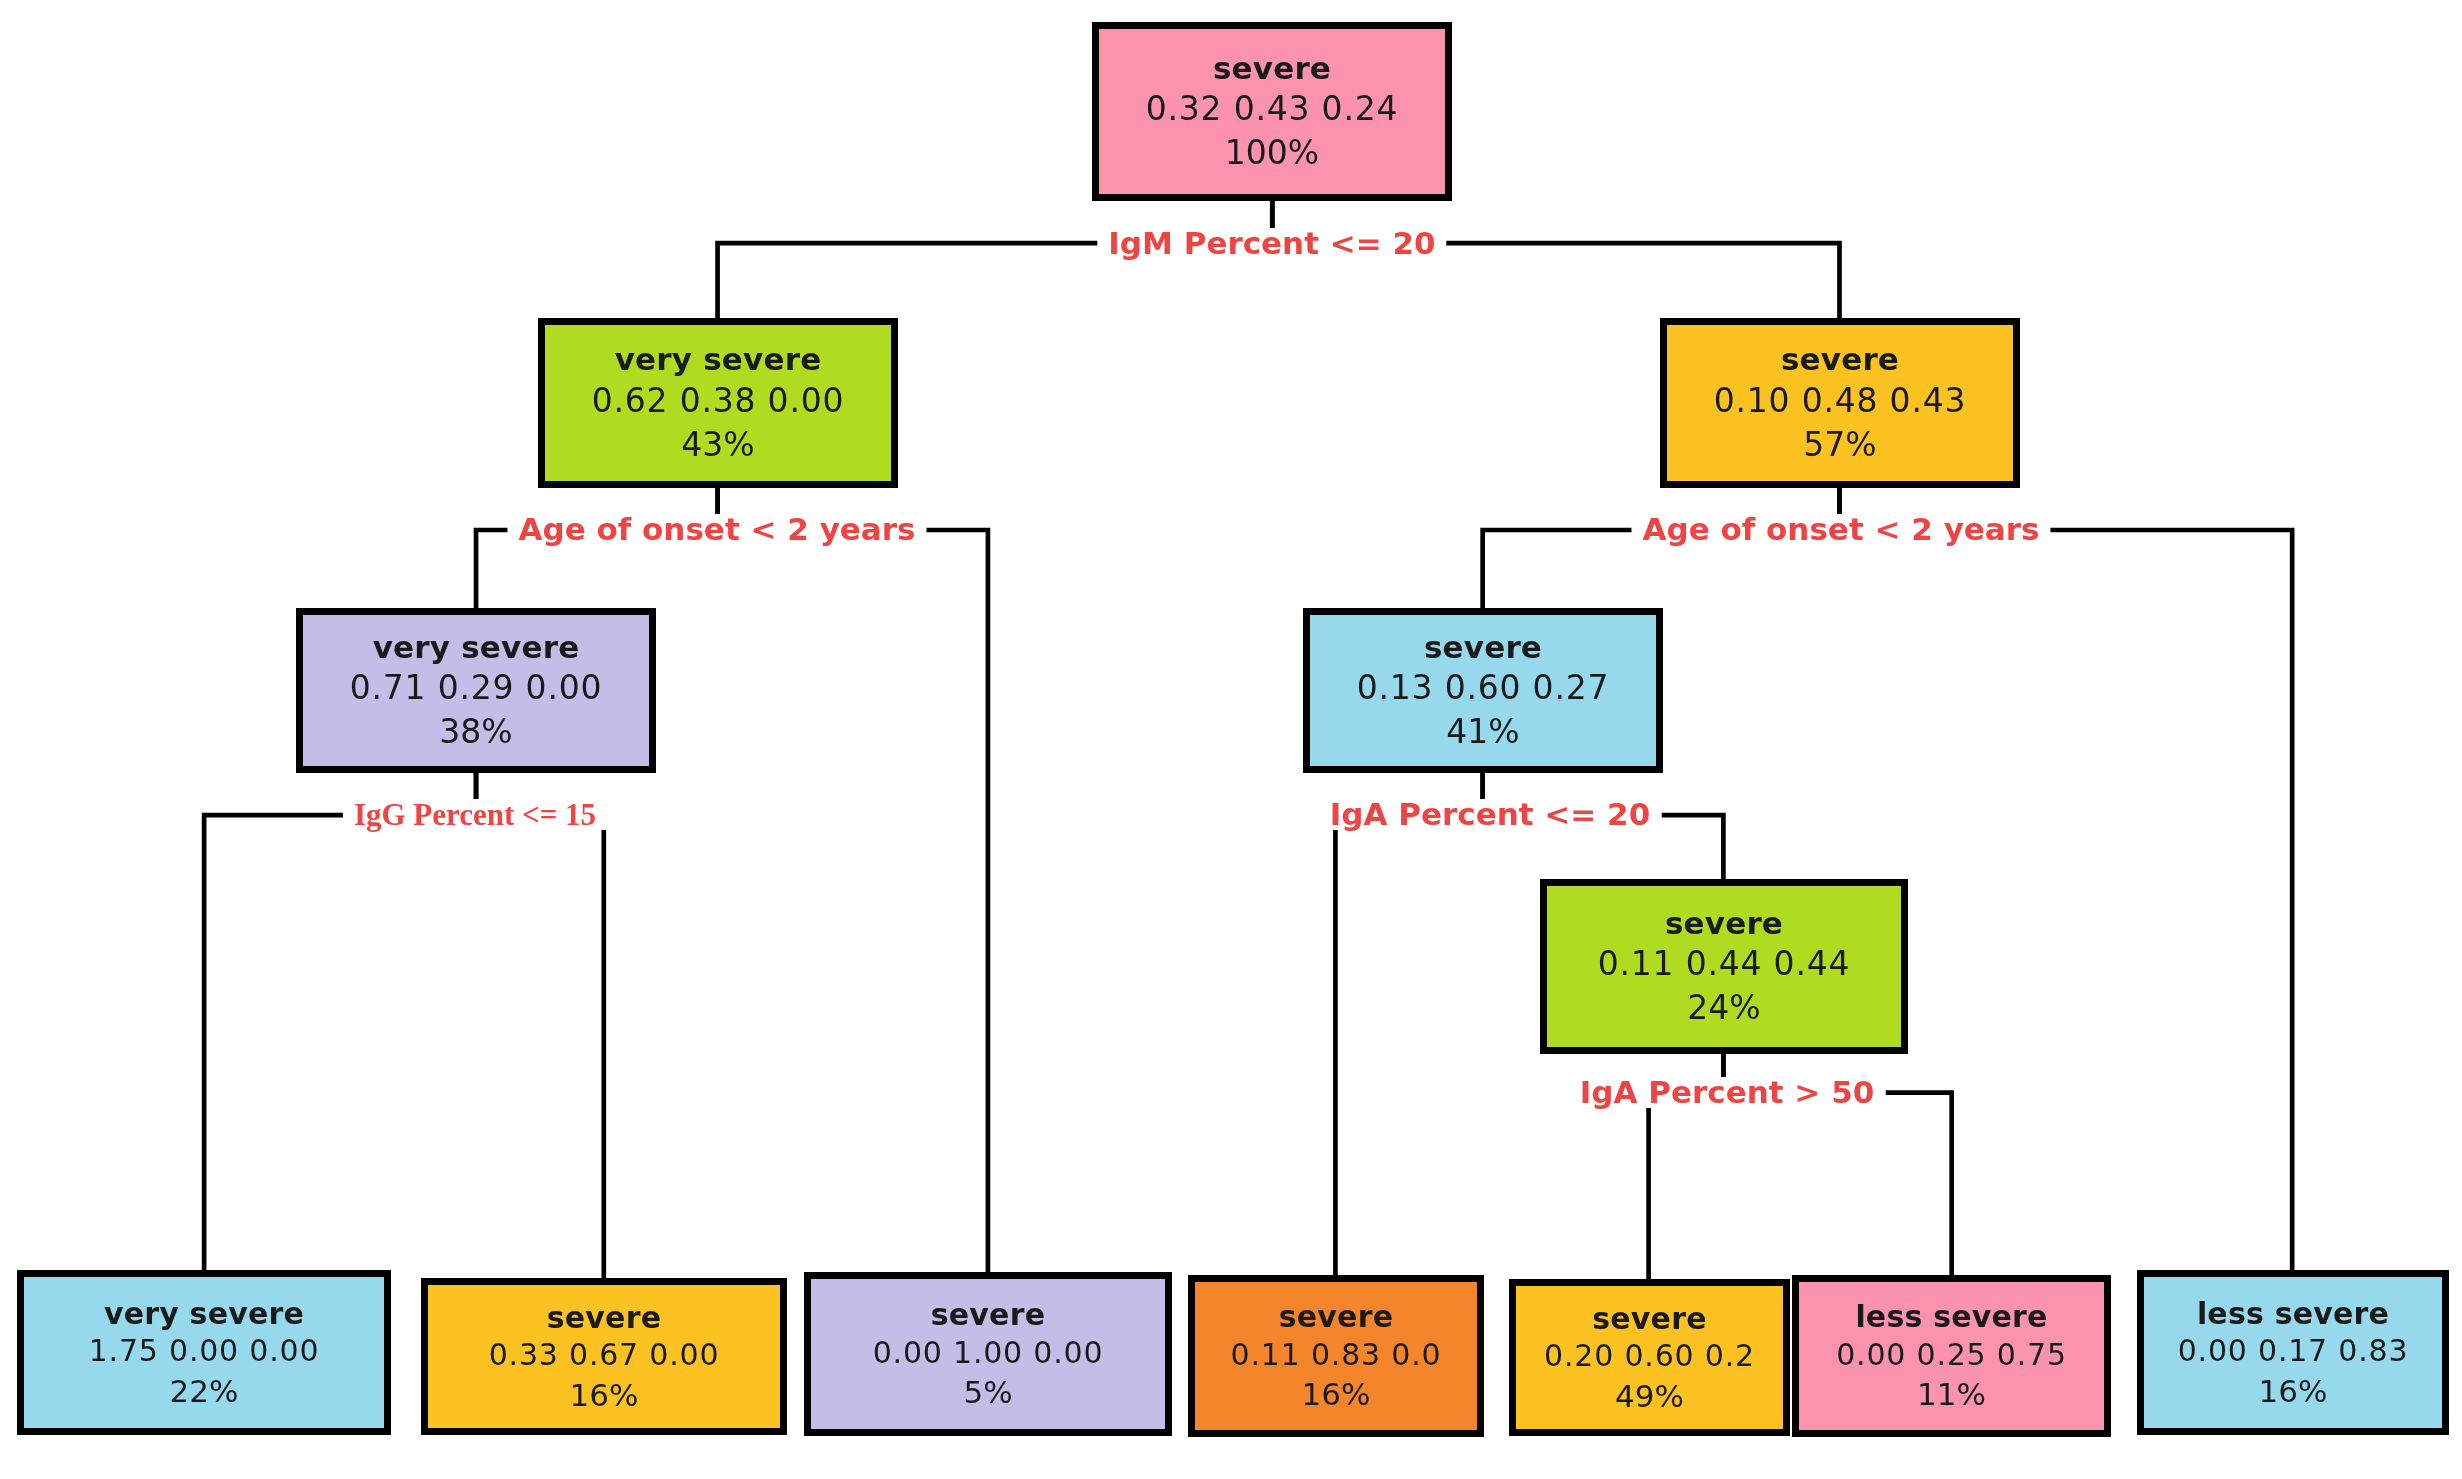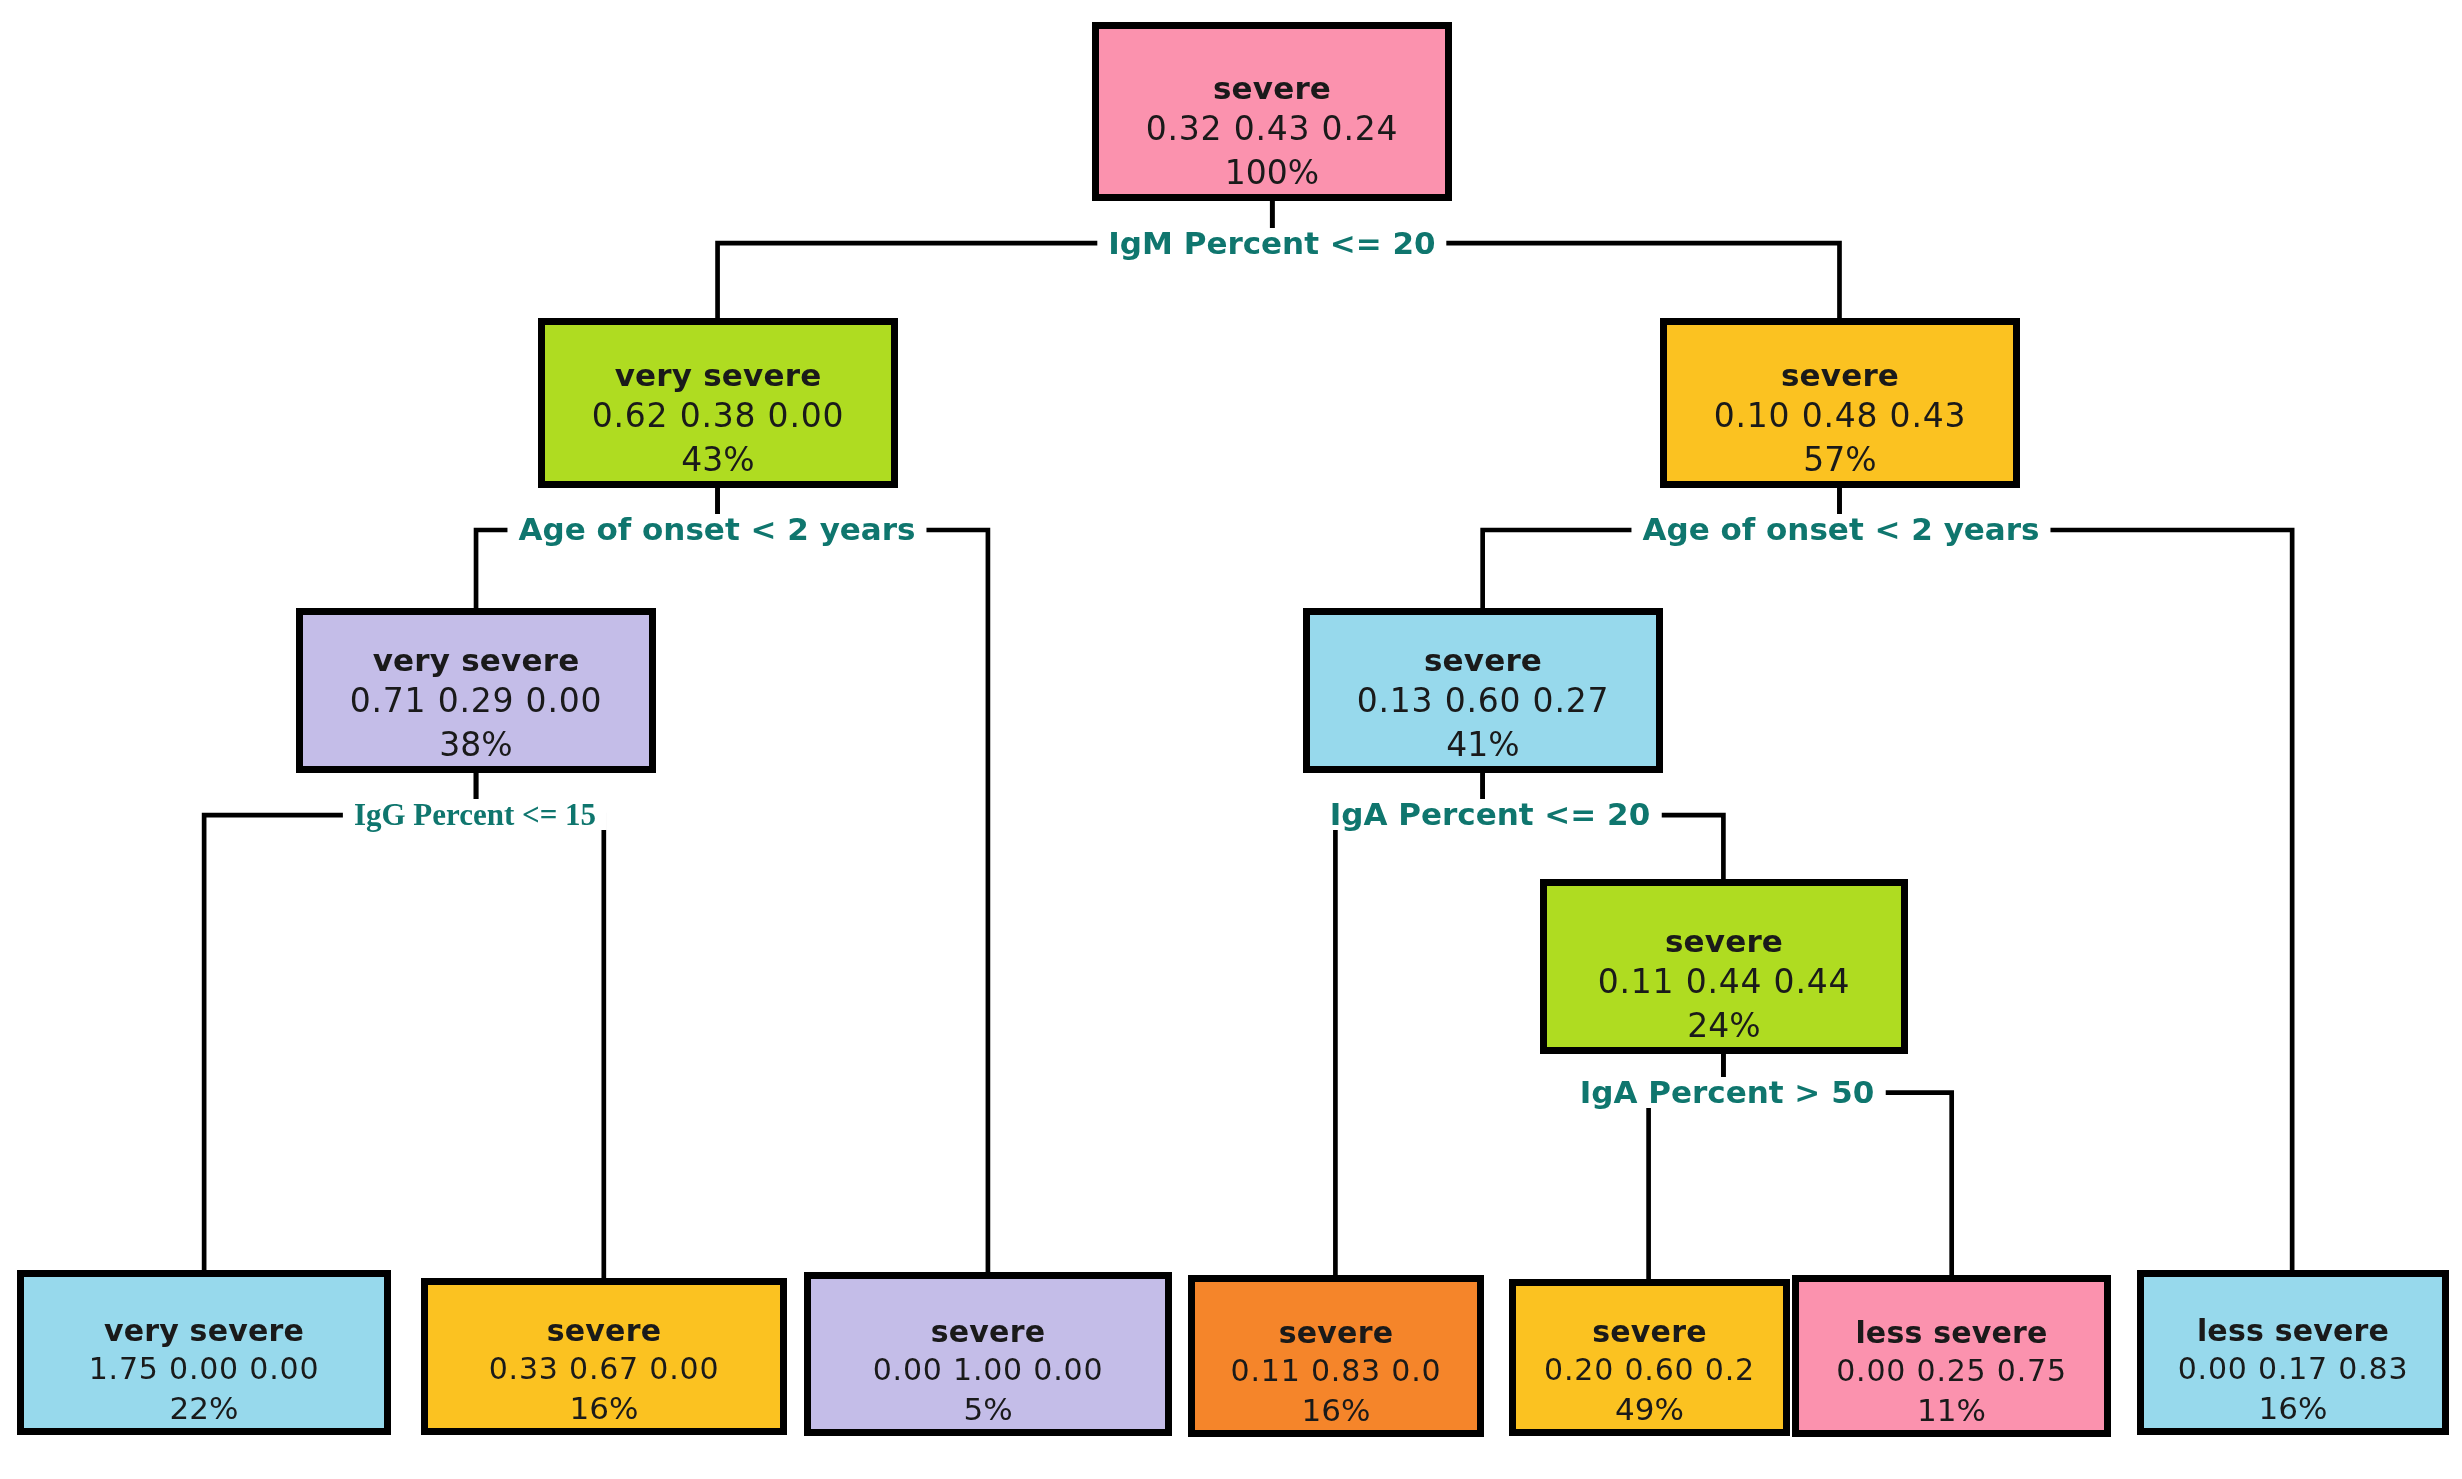--- a/index.html
+++ b/index.html
@@ -25,21 +25,21 @@
     height: 1480px;
     pointer-events: none;
   }
   .node {
     position: absolute;
     box-sizing: border-box;
     border: 7px solid #000000;
     display: flex;
     flex-direction: column;
     align-items: center;
-    justify-content: flex-end;
+    justify-content: center;
     text-align: center;
     color: #1a1a1a;
     padding: 3.1px 7.8px;
   }
   .node .cls {
     font-weight: 700;
     font-size: 31px;
     line-height: 1.05;
     letter-spacing: 0.2px;
     margin-bottom: 7.8px;
@@ -59,21 +59,21 @@
     line-height: 1.05;
     white-space: nowrap;
   }
   .node.leaf .cls { font-size: 30px; margin-bottom: 6.2px; }
   .node.leaf .probs { font-size: 30px; margin-bottom: 7.8px; }
   .node.leaf .pct { font-size: 31px; }
   .split-label {
     position: absolute;
     font-weight: 700;
     font-size: 31px;
-    color: #0f766e;
+    color: #ef4444;
     background: #ffffff;
     padding: 0 11px;
     white-space: nowrap;
     transform: translateX(-50%);
     line-height: 1.0;
     z-index: 5;
   }
 </style>
 </head>
 <body>

